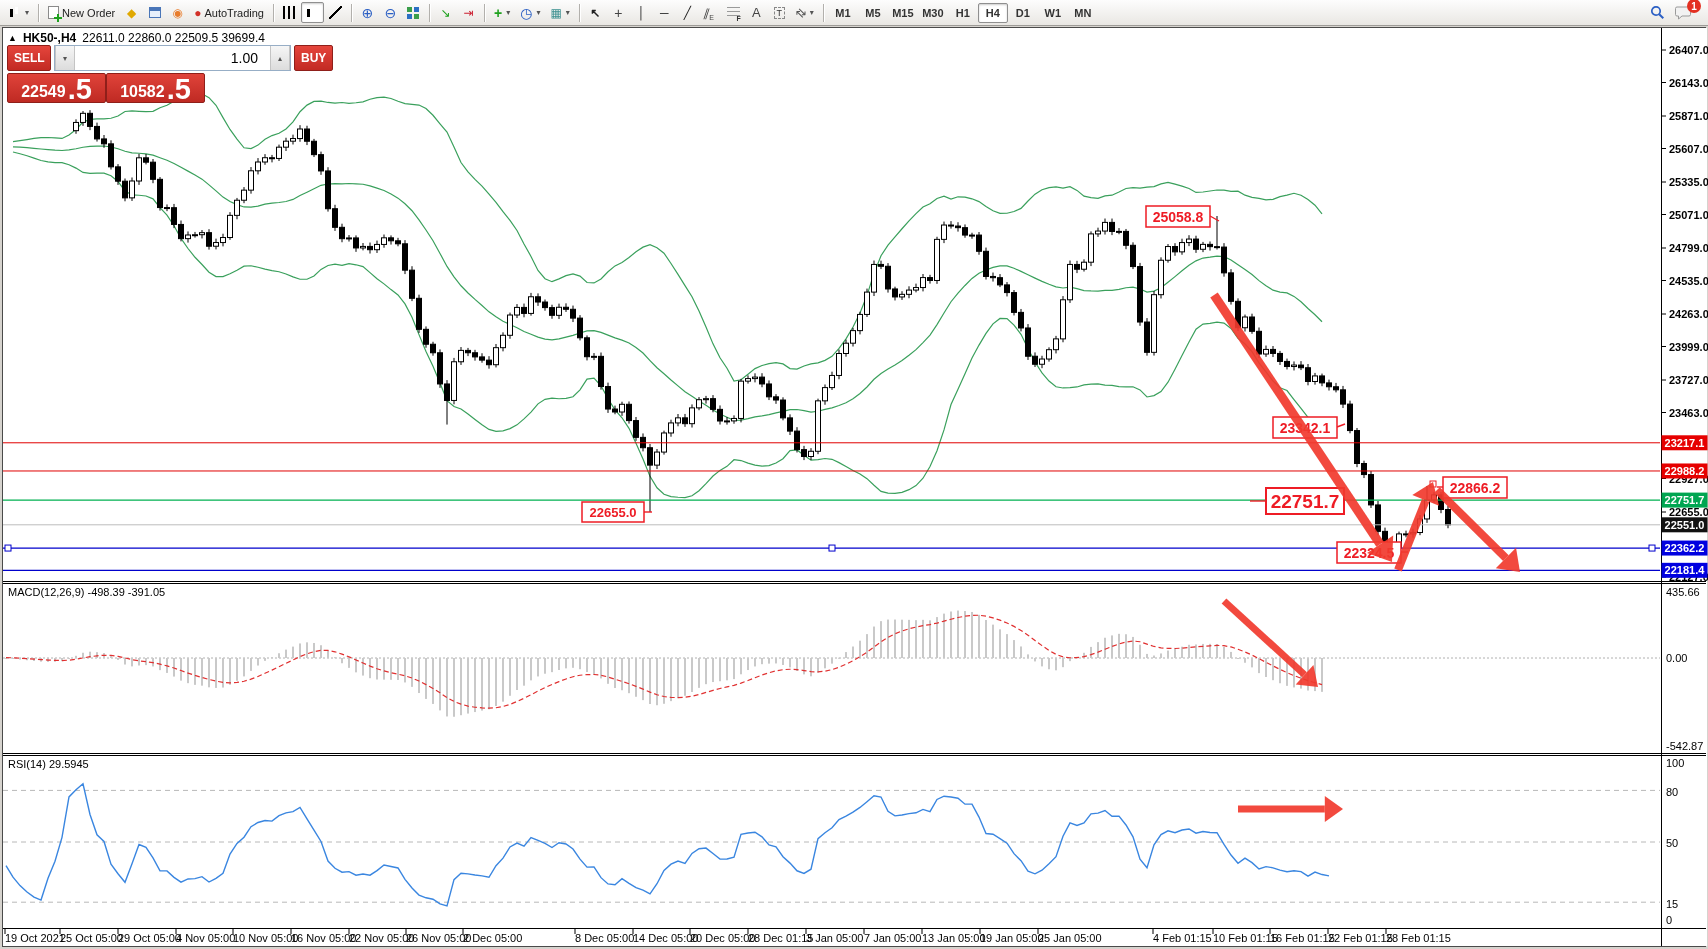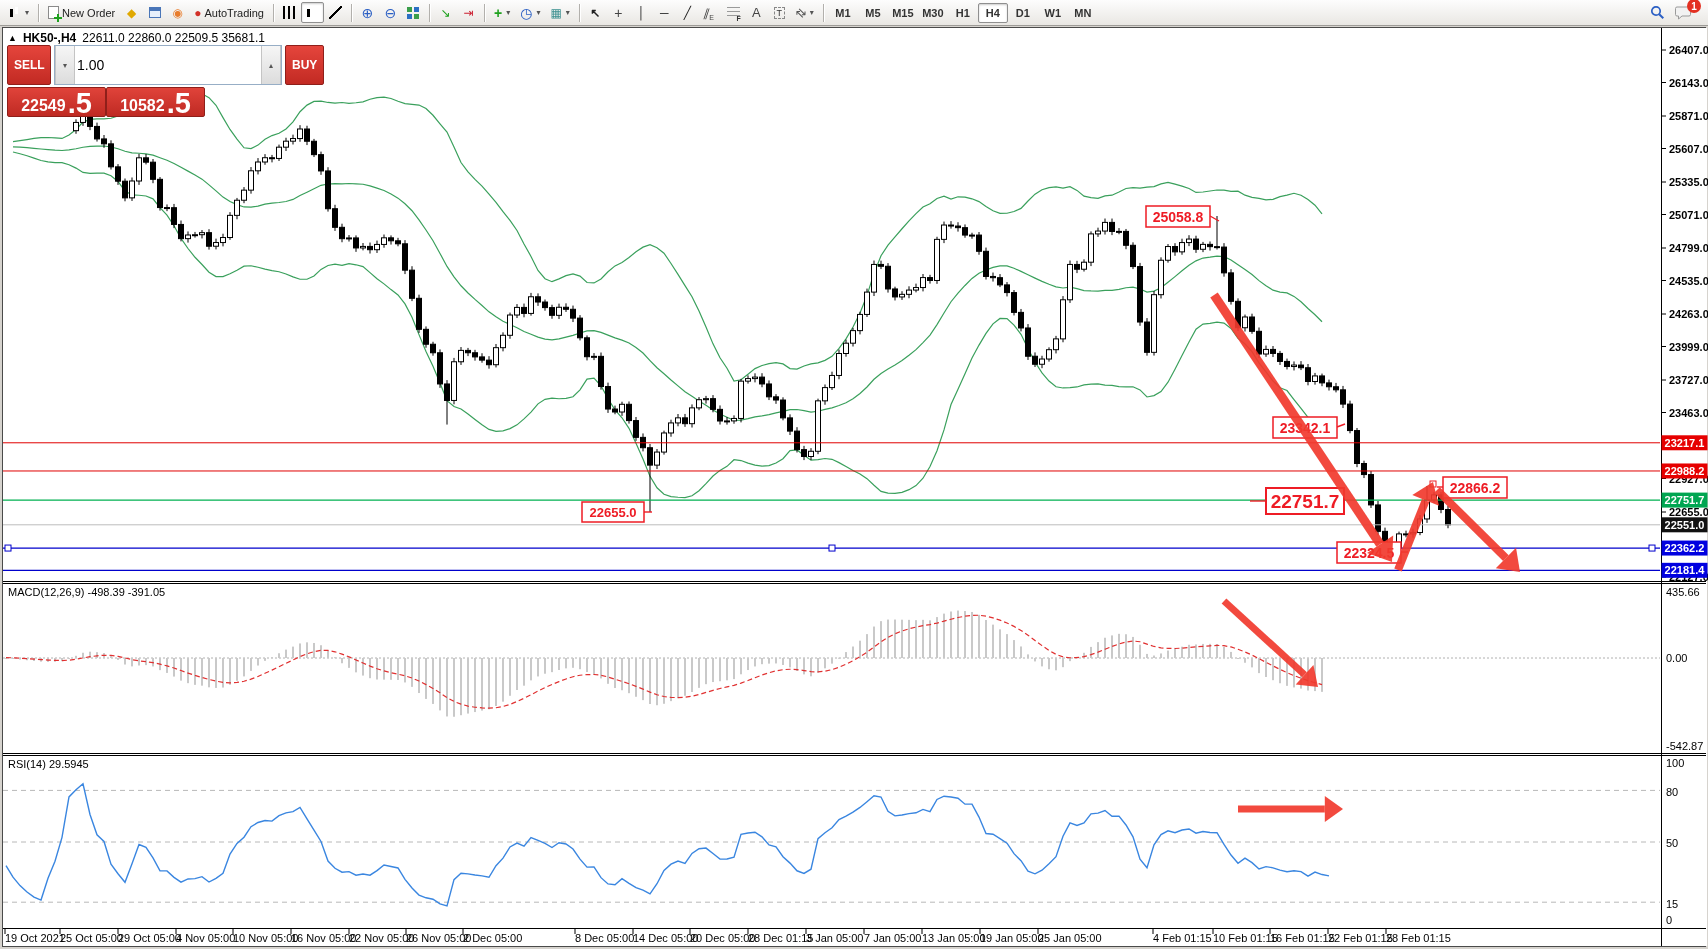--- a/index.html
+++ b/index.html
@@ -40,25 +40,25 @@
 .ico-chan{position:relative;width:13px;height:12px;font-size:11px;color:#444}
 .badge{position:absolute;top:-4px;right:-6px;min-width:14px;height:14px;border-radius:8px;background:#e33022;color:#fff;font-size:10px;font-weight:bold;display:flex;align-items:center;justify-content:center;padding:0 3px}
 
 .chart-window{position:absolute;left:2px;top:27px;width:1704px;height:920px;border:1px solid #4a4a4a;background:#fff;z-index:0}
 #cv{position:absolute;left:0;top:0;z-index:2;pointer-events:none}
 .chart-title{position:absolute;left:8px;top:31px;z-index:3;font-size:12px;color:#000;display:flex;gap:6px;align-items:center}
 .chart-title .sym{font-weight:bold}
 .tri{font-size:9px}
 
 .trade-panel{position:absolute;left:7px;top:45px;z-index:3;width:198px}
-.tp-row1{display:flex;height:40px}
+.tp-row1{display:flex;height:26px}
 .tp-btn{width:44px;background:linear-gradient(#e5453c,#c22a23);color:#fff;font-weight:bold;font-size:12px;border:1px solid #8f1f1a;border-radius:2px}
 .vol{flex:1;display:flex;margin:0 3px;border:1px solid #97aec6;background:#fff}
 .vol .st{width:20px;background:linear-gradient(#f6f6f6,#dcdcdc);border:none;border-left:1px solid #c4c4c4;border-right:1px solid #c4c4c4;font-size:8px;color:#555;padding:0}
-.vol input{flex:1;min-width:0;border:none;outline:none;font-size:14px;padding-right:3px;font-family:"Liberation Sans",sans-serif}
+.vol input{flex:1;min-width:0;border:none;outline:none;text-align:right;font-size:14px;padding-right:12px;font-family:"Liberation Sans",sans-serif}
 .tp-row2{display:flex;margin-top:2px;}
 .price-box{flex:1;height:30px;background:linear-gradient(#e0433a,#bf2a23);color:#fff;display:flex;align-items:flex-end;justify-content:center;border:1px solid #8f1f1a;border-radius:2px;padding-bottom:1px}
 .price-main{font-size:16px;font-weight:bold;line-height:1.15}
 .price-frac{font-size:29px;font-weight:bold;line-height:.8;margin-left:2px}
 
 .axis-t{font:bold 11px "Liberation Sans",sans-serif;fill:#000}
 .tag-t{font:bold 11px "Liberation Sans",sans-serif;fill:#fff}
 .date-t{font:11px "Liberation Sans",sans-serif;fill:#000}
 .pane-t{font:11px "Liberation Sans",sans-serif;fill:#000}
 .ann-t{font-weight:bold;fill:#ee1c25;font-family:"Liberation Sans",sans-serif}
@@ -190,21 +190,21 @@
         </svg>
       <span class="badge">1</span>
     </div>
   </div>
 
   <div class="chart-window"></div>
 
   <div class="chart-title">
     <span class="tri">▲</span>
     <span class="sym">HK50-,H4</span>
-    <span>22611.0 22860.0 22509.5 35681.1</span>
+    <span>22611.0 22860.0 22509.5 39699.4</span>
   </div>
 
   <div class="trade-panel">
     <div class="tp-row1">
       <button class="tp-btn">SELL</button>
       <div class="vol">
         <button class="st">▾</button>
         <input value="1.00" style="">
         <button class="st">▴</button>
       </div>

